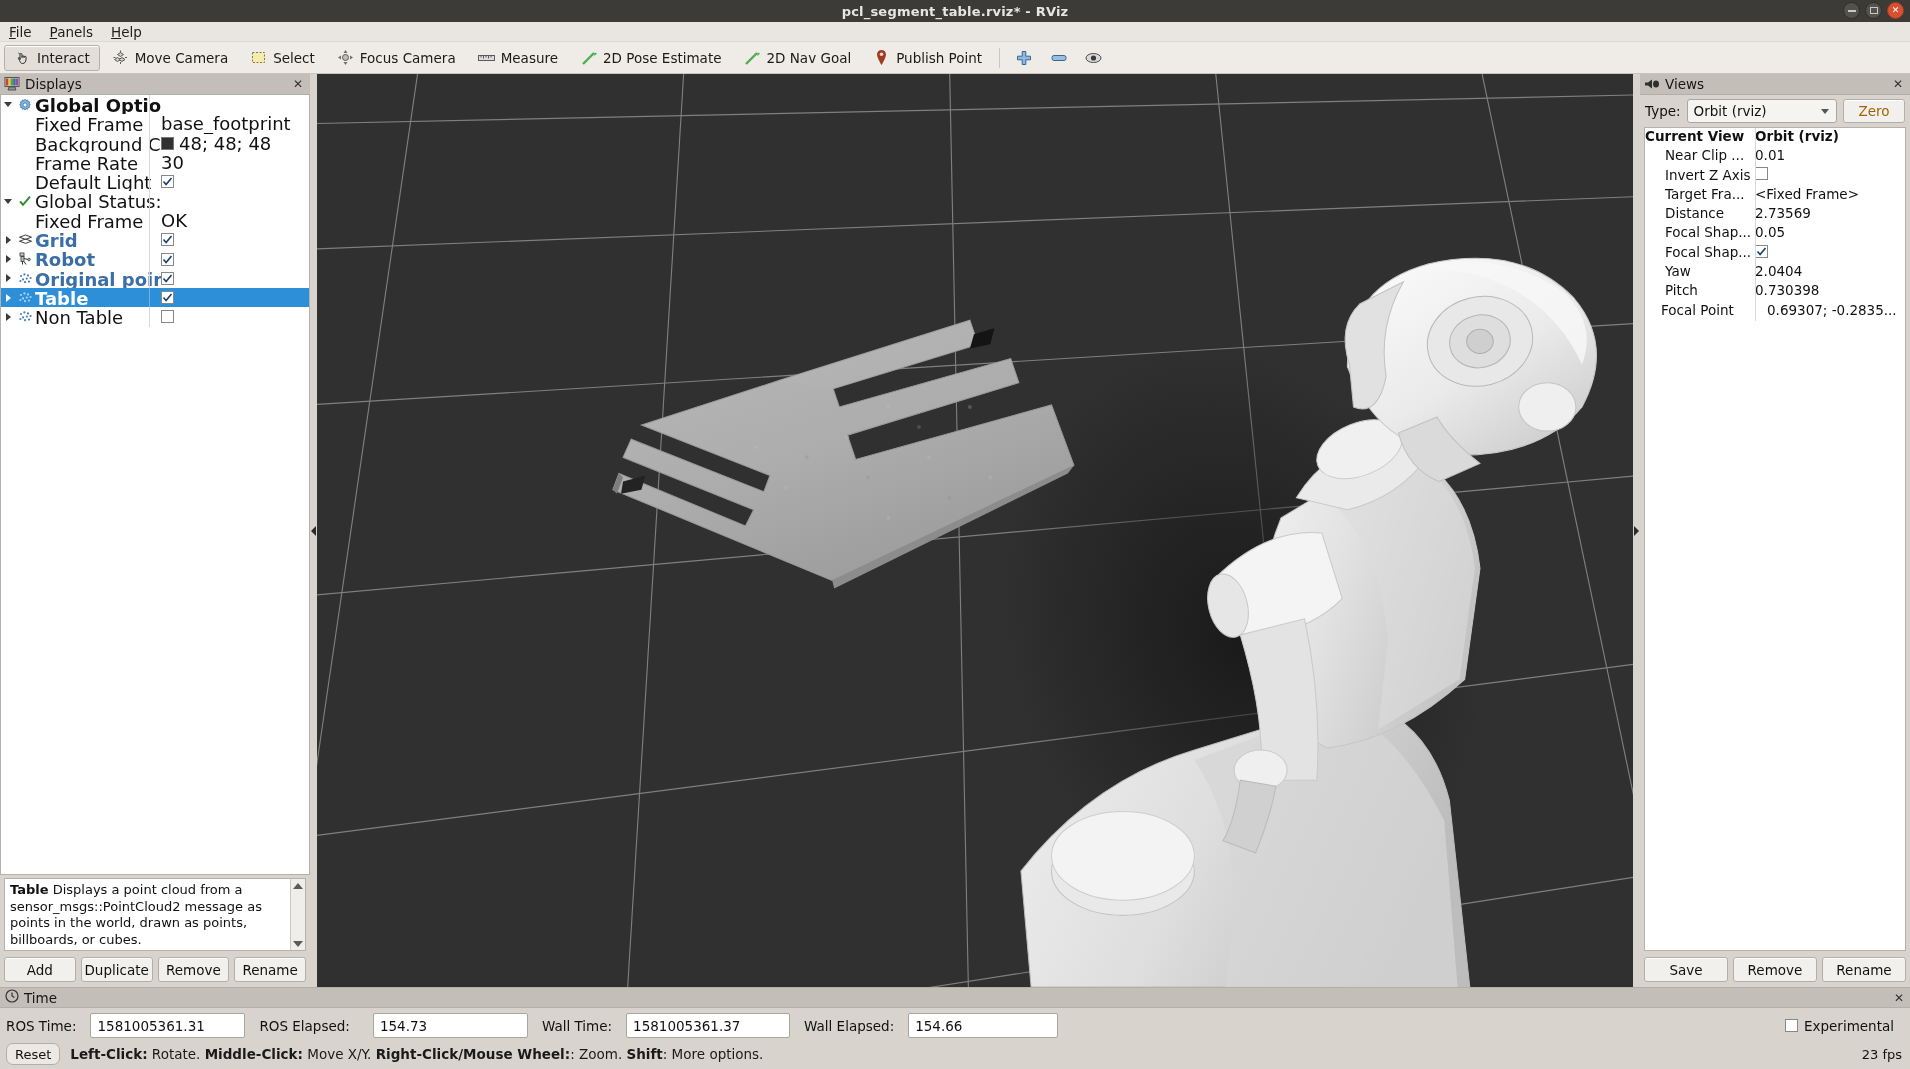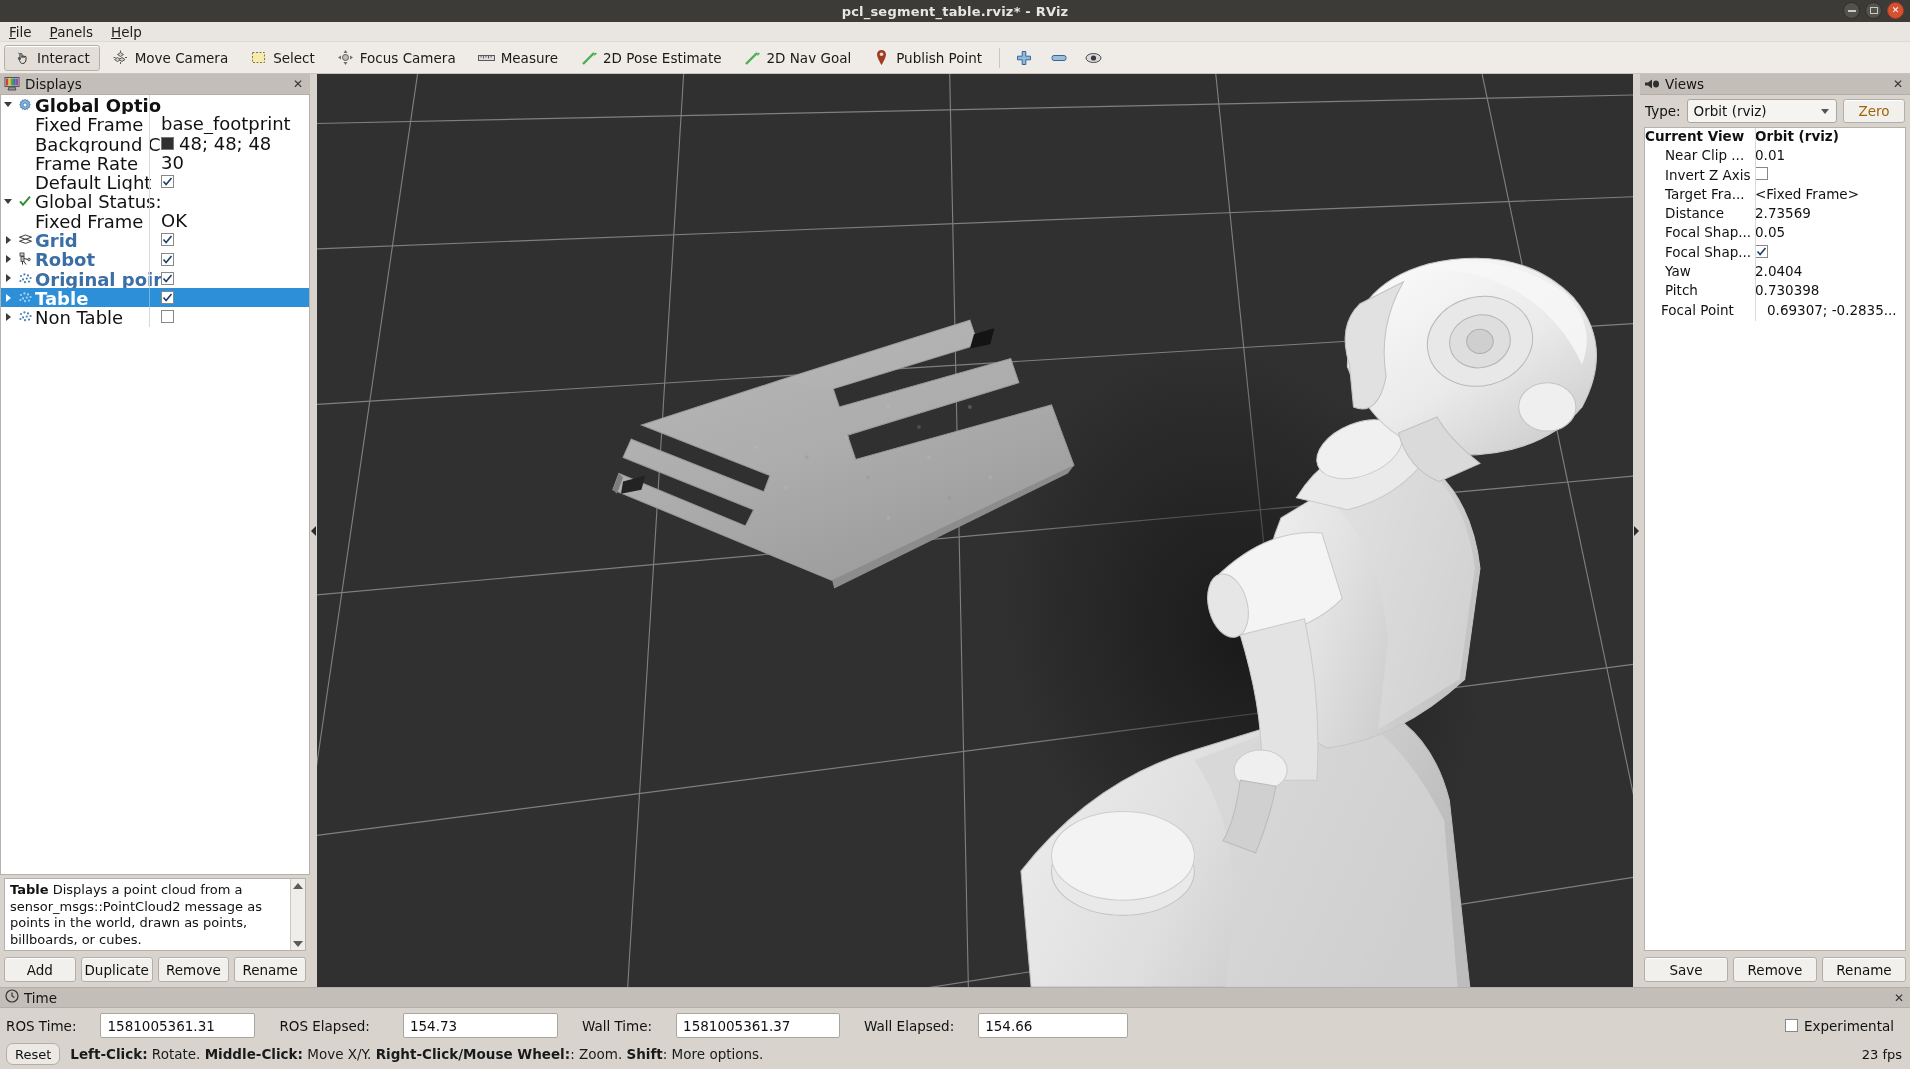--- a/index.html
+++ b/index.html
@@ -162,21 +162,21 @@
   .vsepline { position: absolute; left: 110px; top: 0; bottom: 0; width: 1px; background: #d9d9d9; }
 
   
   .timepanel { flex: 0 0 auto; background: #d8d4cd; }
   .time-header {
     height: 21px; background: #c3bfb8; display: flex; align-items: center;
     padding: 0 5px; font-size: 13.5px; color: #151515; gap: 5px;
     border-top: 1px solid #b3afa8; border-bottom: 1px solid #b3afa8; position: relative;
   }
   .time-header .tclose { position: absolute; right: 6px; font-size: 12px; color: #333; }
-  .time-fields { display: flex; align-items: center; padding: 5px 6px 3px 6px; gap: 24px; }
+  .time-fields { display: flex; align-items: center; padding: 5px 6px 3px 6px; gap: 14px; }
   .tf-label { font-size: 13.5px; color: #111; white-space: nowrap; }
   .tf-input {
     height: 25px; background: #fff; border: 1px solid #a9a59f; border-radius: 2px;
     font-size: 13.5px; color: #111; display: flex; align-items: center; padding: 0 6px;
   }
   .tf-a { width: 155px; } .tf-b { width: 155px; margin-left: 9px; }
   .tf-c { width: 164px; } .tf-d { width: 150px; }
   .exp-wrap { margin-left: auto; display: flex; align-items: center; gap: 6px; padding-right: 10px; }
   .statusbar { display: flex; align-items: center; gap: 10px; padding: 2px 6px 4px 6px; position: relative; }
   .resetbtn {

